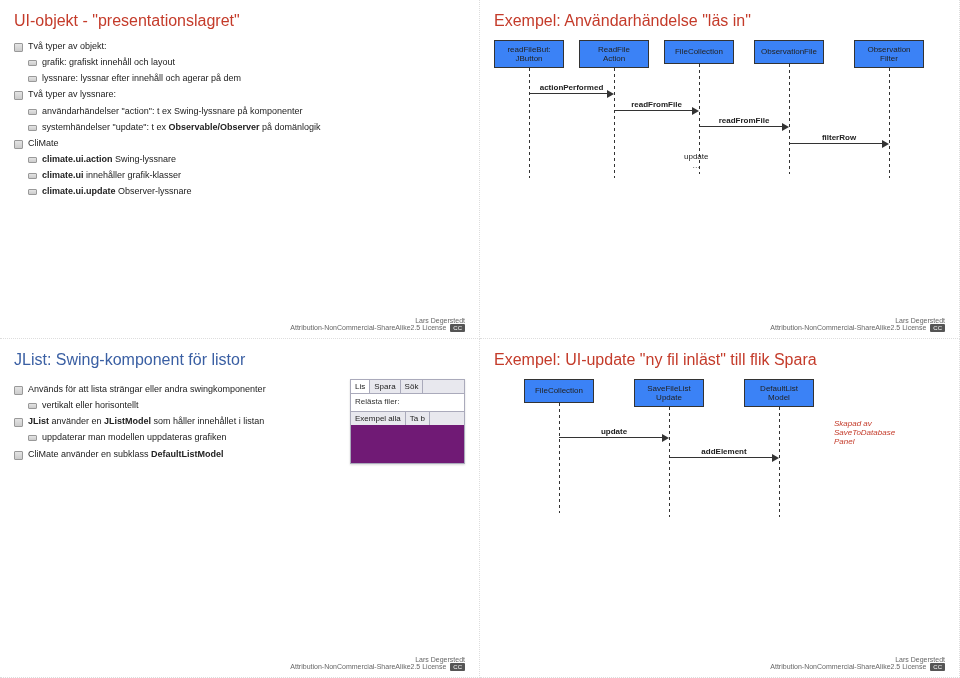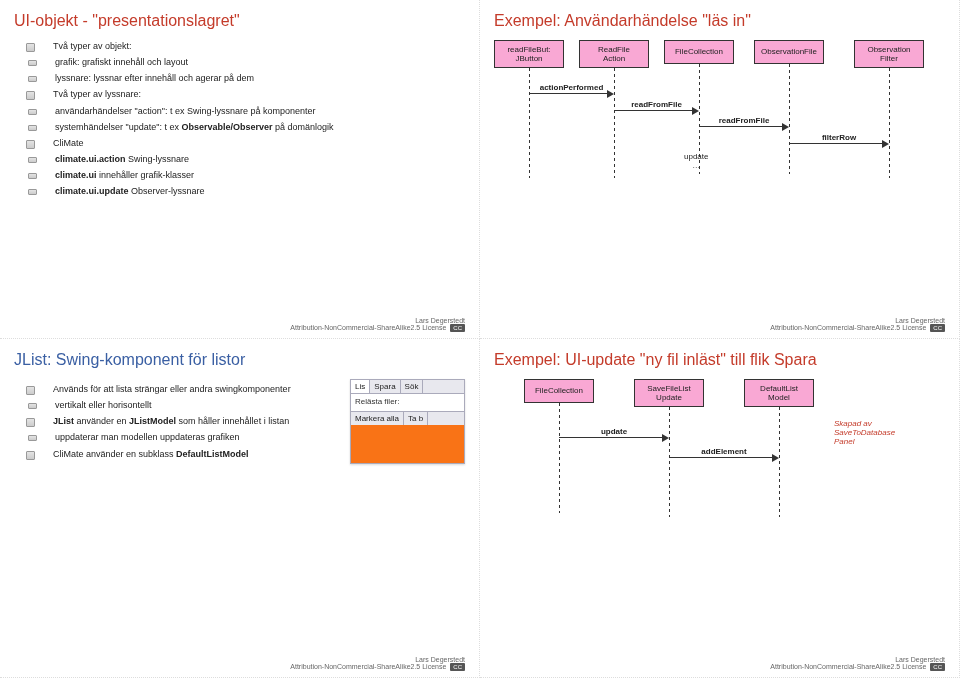--- a/index.html
+++ b/index.html
@@ -27,21 +27,21 @@
     border-bottom: 1px dotted #ddd;
   }
   h1 {
     font-size: 16px;
     font-weight: normal;
     color: #c43b2a;
     margin: 0 0 10px 0;
   }
   h1.blue { color: #3a5fa3; }
   ul { margin: 0; padding: 0; list-style: none; }
-  li { position: relative; padding-left: 27px; margin: 4px 12px; line-height: 1.35; }
+  li { position: relative; padding-left: 14px; margin: 4px 0; line-height: 1.35; }
   li::before {
     content: "";
     position: absolute;
     left: 0;
     top: 3px;
     width: 7px;
     height: 7px;
     background: linear-gradient(#e4e4e4,#ccc);
     border: 1px solid #999;
     border-radius: 1px;
@@ -81,21 +81,21 @@
     height: 150px;
   }
   .lifeline {
     position: absolute;
     top: 0;
     width: 70px;
     text-align: center;
   }
   .llbox {
     border: 1px solid #333;
-    background: #f9a8d4;
+    background: #3b82f6;
     font-size: 8px;
     padding: 4px 16px;
     min-height: 24px;
     display: flex;
     align-items: center;
     justify-content: center;
     line-height: 1.15;
   }
   .llline {
     width: 1px;
@@ -132,21 +132,21 @@
     border-left: 7px solid #333;
     border-top: 4px solid transparent;
     border-bottom: 4px solid transparent;
   }
 
   
   .panel-shot {
     border: 1px solid #aab;
     width: 115px;
     font-size: 8px;
-    background: #f97316;
+    background: #701a75;
     box-shadow: 0 1px 2px rgba(0,0,0,.15);
   }
   .panel-shot .tabs {
     display: flex;
     border-bottom: 1px solid #aab;
     background: #e8e8ee;
   }
   .panel-shot .tabs div {
     padding: 2px 4px;
     border-right: 1px solid #aab;
@@ -256,21 +256,21 @@
       <div class="panel-shot">
         <div class="tabs">
           <div>Lis</div>
           <div>Spara</div>
           <div>Sök</div>
         </div>
         <div class="body">
           <div class="lbl">Relästa filer:</div>
         </div>
         <div class="btns">
-          <div>Markera alla</div>
+          <div>Exempel alla</div>
           <div>Ta b</div>
         </div>
       </div>
     </div>
     <div class="footer">
       <span>Lars Degerstedt</span><br>
       <span>Attribution-NonCommercial-ShareAlike2.5 License</span><span class="cc">CC</span>
     </div>
   </div>
 

